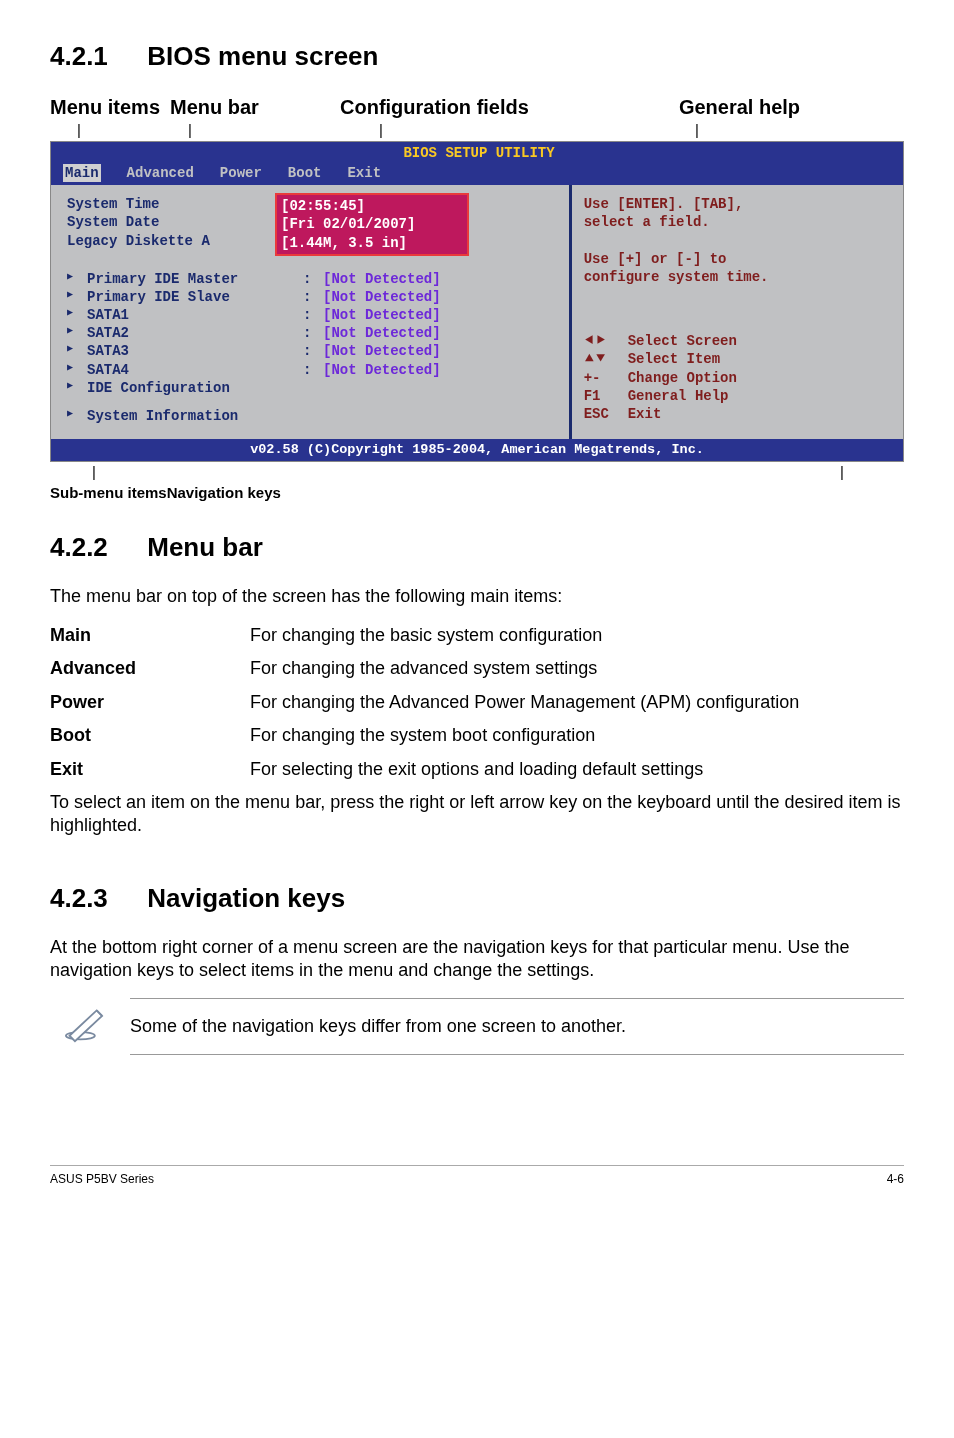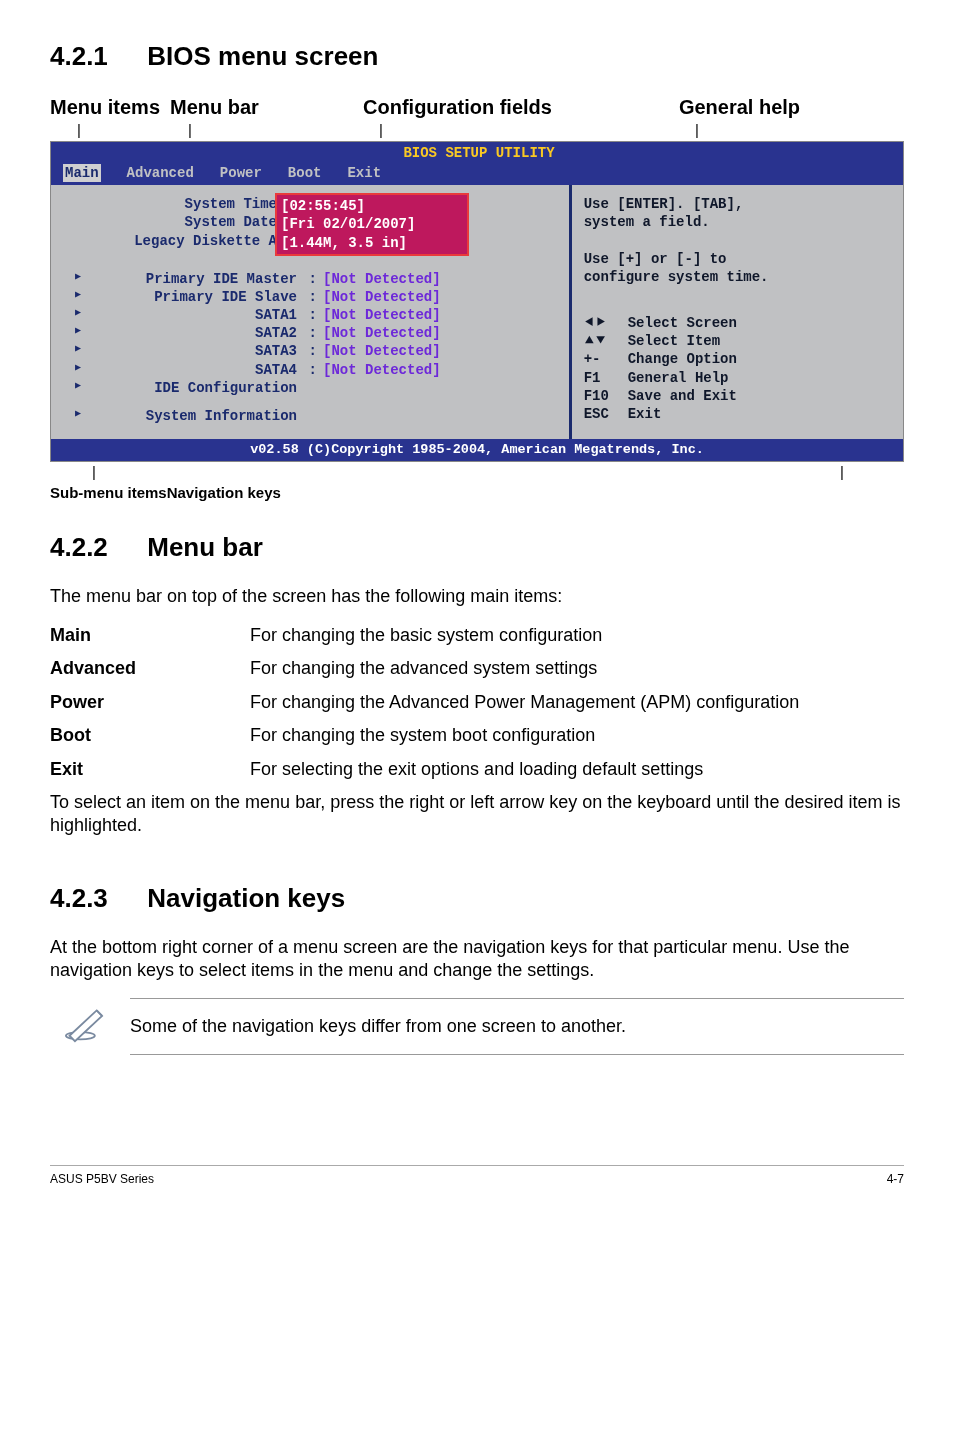--- a/index.html
+++ b/index.html
@@ -20,21 +20,21 @@
   }
   .num { display: inline-block; width: 90px; }
   .labels-row {
     display: flex;
     font-weight: bold;
     font-size: 20px;
     margin-bottom: 2px;
   }
   .labels-row > div:nth-child(1){ width: 120px; }
   .labels-row > div:nth-child(2){ width: 170px; }
-  .labels-row > div:nth-child(3){ width: 235px; text-align: center; }
+  .labels-row > div:nth-child(3){ width: 235px; }
   .labels-row > div:nth-child(4){ flex: 1; text-align: center; }
   .tick-row { display:flex; font-size:15px; line-height:1; margin-bottom:4px;}
   .tick-row > div:nth-child(1){ width: 58px; text-align:center;}
   .tick-row > div:nth-child(2){ width: 164px; text-align:center;}
   .tick-row > div:nth-child(3){ width: 218px; text-align:center;}
   .tick-row > div:nth-child(4){ flex:1; text-align:center;}
 
   .bios-box {
     width: 100%;
     background: #c0c1c3;
@@ -77,21 +77,21 @@
     position: relative;
   }
   .bios-right {
     flex: 1;
     border-left: 3px solid #1a2a6d;
     padding: 10px 12px 16px 12px;
     display: flex;
     flex-direction: column;
     justify-content: space-between;
   }
-  .bios-left-row { display: flex; gap: 6px; text-align: right; }
+  .bios-left-row { display: flex; gap: 6px; }
   .bios-left-label { width: 210px; }
   .bios-left-colon { width: 14px; }
   .bios-left-val-plain { color: #6d28d9; }
   .bios-highlight {
     background: #be185d;
     outline: 2px solid #e93a3c;
     color: #ffffff;
     padding: 2px 4px;
     display: inline-block;
     width: 190px;
@@ -103,21 +103,21 @@
     display: inline-block;
     width: 14px;
   }
   .bios-footer {
     background: #29338f;
     color: #fff;
     text-align: center;
     padding: 2px 0;
     font-size: 13.5px;
   }
-  .help-block { color: #0f172a; }
+  .help-block { color: #7f1d1d; }
   .help-block .navline { display: flex; gap: 8px; }
   .help-block .navkey { width: 36px; }
 
   .bottom-labels { display:flex; font-weight:bold; font-size:15px; margin-top:2px;}
   .tick-bot{display:flex; justify-content: space-between;} 
   .tick-bot > div:first-child{ margin-left: 42px;} 
   .tick-bot > div:last-child{ margin-right:60px;}
 
   .body-text { font-size: 18px; margin-bottom: 16px; }
   .def-table { font-size: 18px; }
@@ -227,45 +227,41 @@
         </div>
       <div style="height:10px"></div>
       <div class="bios-left-row tri">
           <span class="bios-left-label">System Information</span>
         </div>
     </div>
 
     <div class="bios-right help-block">
       <div>
         <div>Use [ENTER]. [TAB],</div>
-        <div>system a field.</div>
+        <div>select a field.</div>
         <div>&nbsp;</div>
         <div>Use [+] or [-] to</div>
         <div>configure system time.</div>
       </div>
       <div>
         <div class="navline">
             <span class="navkey">⯇⯈</span>
             <span>Select Screen</span>
           </div>
         <div class="navline">
             <span class="navkey">⯅⯆</span>
             <span>Select Item</span>
           </div>
         <div class="navline">
             <span class="navkey">+-</span>
             <span>Change Option</span>
           </div>
         <div class="navline">
             <span class="navkey">F1</span>
             <span>General Help</span>
-          </div>
-        <div class="navline">
-            <span class="navkey">F10</span>
-            <span>Save and Exit</span>
           </div>
         <div class="navline">
             <span class="navkey">ESC</span>
             <span>Exit</span>
           </div>
       </div>
     </div>
   </div>
   <div class="bios-footer">v02.58 (C)Copyright 1985-2004, American Megatrends, Inc.</div>
 </div>
@@ -326,14 +322,14 @@
         <path d="M8 34 L38 6 L44 12 L14 40 Z" fill="#fff" stroke="#7a8aa0" stroke-width="2"></path>
         <path d="M38 6 L44 12" stroke="#7a8aa0" stroke-width="2"></path>
       </svg>
   </span>
   <span class="body-text" style="margin:0">Some of the navigation keys differ from one screen to another.</span>
 </div>
 <hr class="note-sep2">
 
 <div class="page-footer">
   <span>ASUS P5BV Series</span>
-  <span>4-7</span>
+  <span>4-6</span>
 </div>
 
 </body></html>

